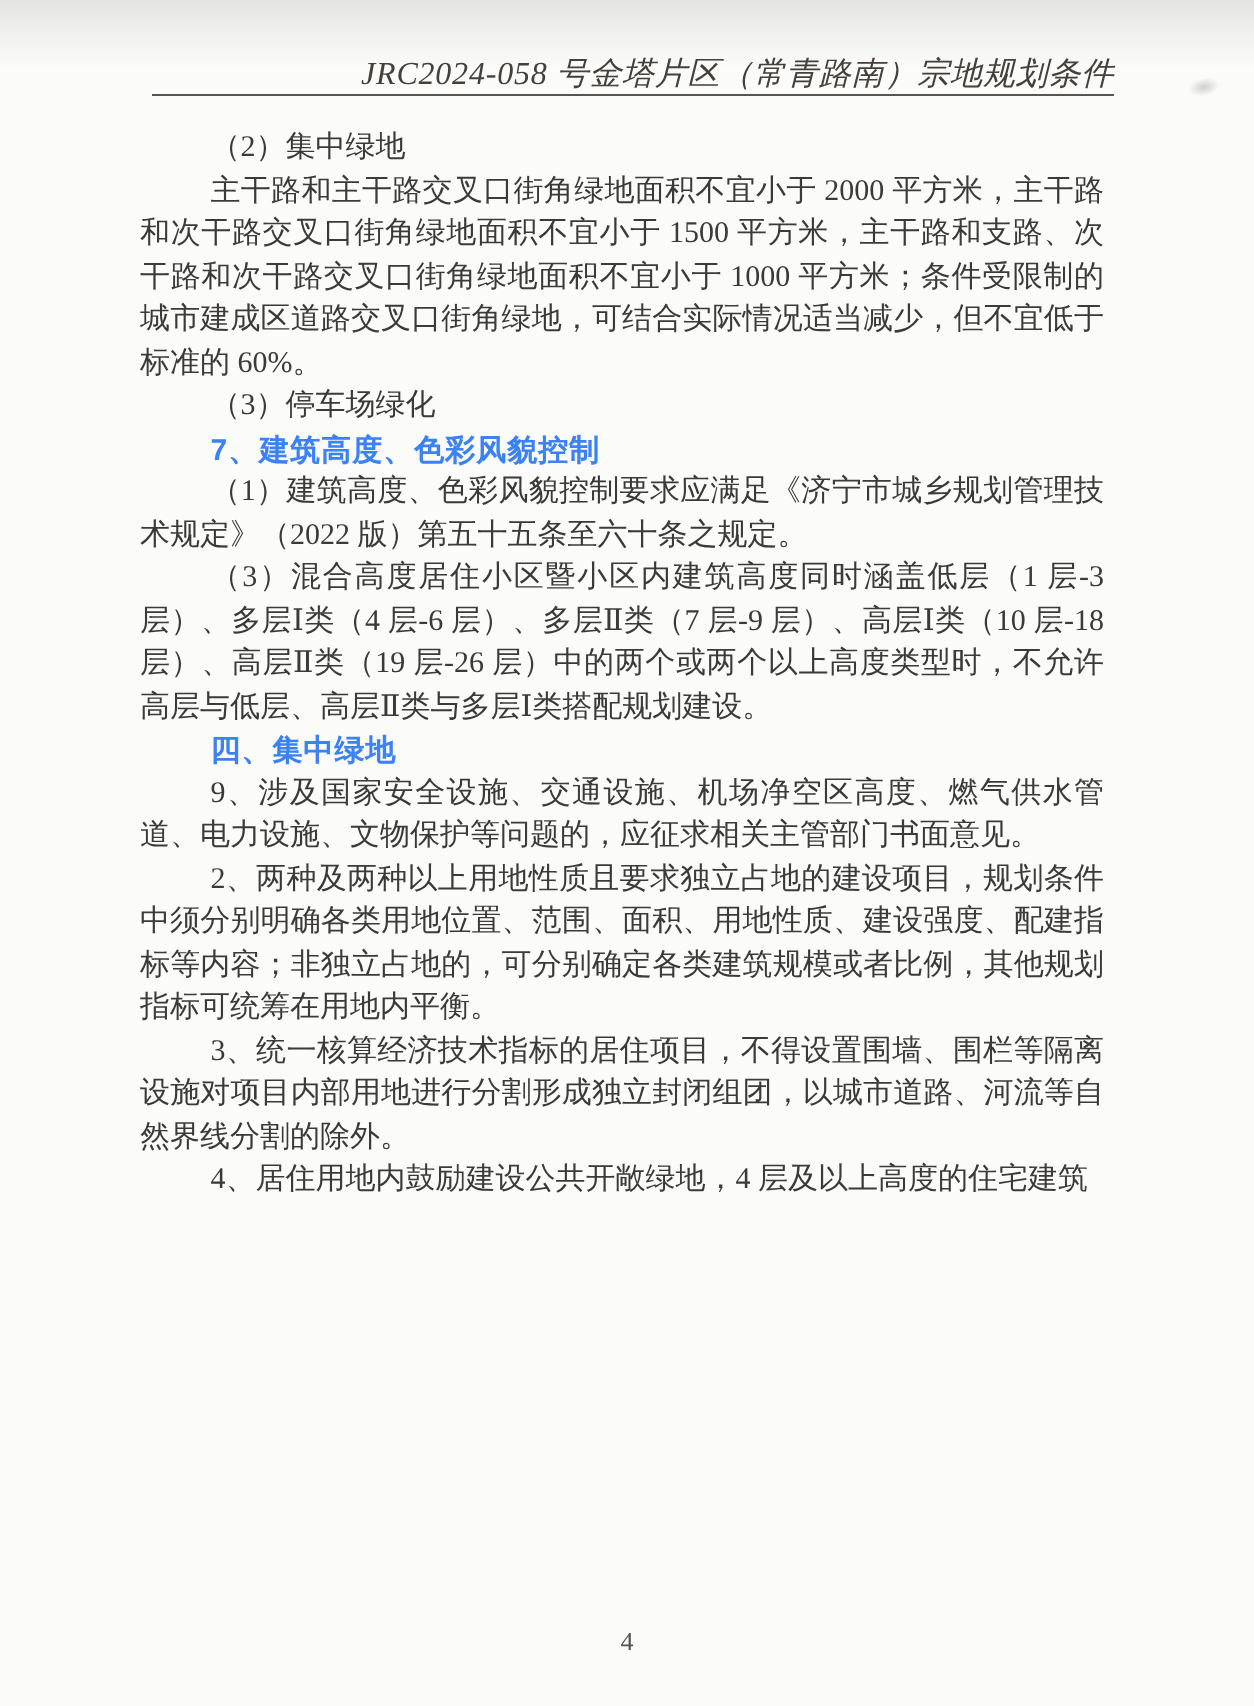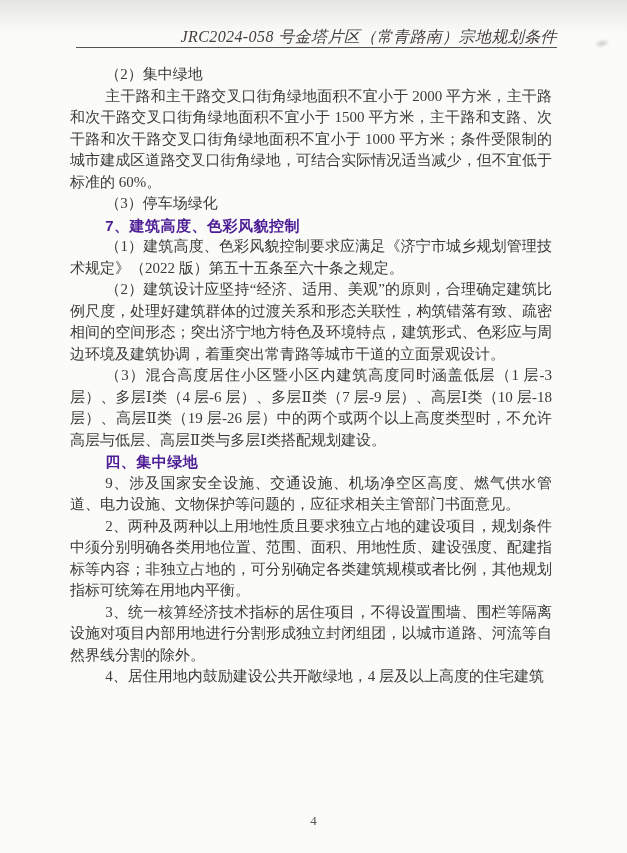--- a/index.html
+++ b/index.html
@@ -58,21 +58,21 @@
     margin: 0;
     padding: 0;
     text-indent: 2.35em;
   }
   .content p.cont {
     text-indent: 0;
   }
   .content p.heading {
     font-weight: 700;
     font-family: "Liberation Sans", "DejaVu Sans", sans-serif;
-    color: #4c1d95;
+    color: #3b82f6;
     letter-spacing: 0.5px;
   }
   .smudge {
     position: absolute;
     top: 39px;
     left: 594px;
     width: 16px;
     height: 9px;
     background: radial-gradient(ellipse at center, rgba(140,140,138,0.40), rgba(140,140,138,0) 70%);
     transform: rotate(-12deg);
@@ -99,21 +99,20 @@
   </div>
 
   <div class="header-rule"></div>
 
   <div class="content">
     <p>（2）集中绿地</p>
     <p>主干路和主干路交叉口街角绿地面积不宜小于 2000 平方米，主干路和次干路交叉口街角绿地面积不宜小于 1500 平方米，主干路和支路、次干路和次干路交叉口街角绿地面积不宜小于 1000 平方米；条件受限制的城市建成区道路交叉口街角绿地，可结合实际情况适当减少，但不宜低于标准的 60%。</p>
     <p>（3）停车场绿化</p>
     <p class="heading">7、建筑高度、色彩风貌控制</p>
     <p>（1）建筑高度、色彩风貌控制要求应满足《济宁市城乡规划管理技术规定》（2022 版）第五十五条至六十条之规定。</p>
-    <p>（2）建筑设计应坚持“经济、适用、美观”的原则，合理确定建筑比例尺度，处理好建筑群体的过渡关系和形态关联性，构筑错落有致、疏密相间的空间形态；突出济宁地方特色及环境特点，建筑形式、色彩应与周边环境及建筑协调，着重突出常青路等城市干道的立面景观设计。</p>
     <p>（3）混合高度居住小区暨小区内建筑高度同时涵盖低层（1 层-3 层）、多层Ⅰ类（4 层-6 层）、多层Ⅱ类（7 层-9 层）、高层Ⅰ类（10 层-18 层）、高层Ⅱ类（19 层-26 层）中的两个或两个以上高度类型时，不允许高层与低层、高层Ⅱ类与多层Ⅰ类搭配规划建设。</p>
     <p class="heading">四、集中绿地</p>
     <p>9、涉及国家安全设施、交通设施、机场净空区高度、燃气供水管道、电力设施、文物保护等问题的，应征求相关主管部门书面意见。</p>
     <p>2、两种及两种以上用地性质且要求独立占地的建设项目，规划条件中须分别明确各类用地位置、范围、面积、用地性质、建设强度、配建指标等内容；非独立占地的，可分别确定各类建筑规模或者比例，其他规划指标可统筹在用地内平衡。</p>
     <p>3、统一核算经济技术指标的居住项目，不得设置围墙、围栏等隔离设施对项目内部用地进行分割形成独立封闭组团，以城市道路、河流等自然界线分割的除外。</p>
     <p>4、居住用地内鼓励建设公共开敞绿地，4 层及以上高度的住宅建筑</p>
   </div>
 
   <div class="smudge"></div>
 

